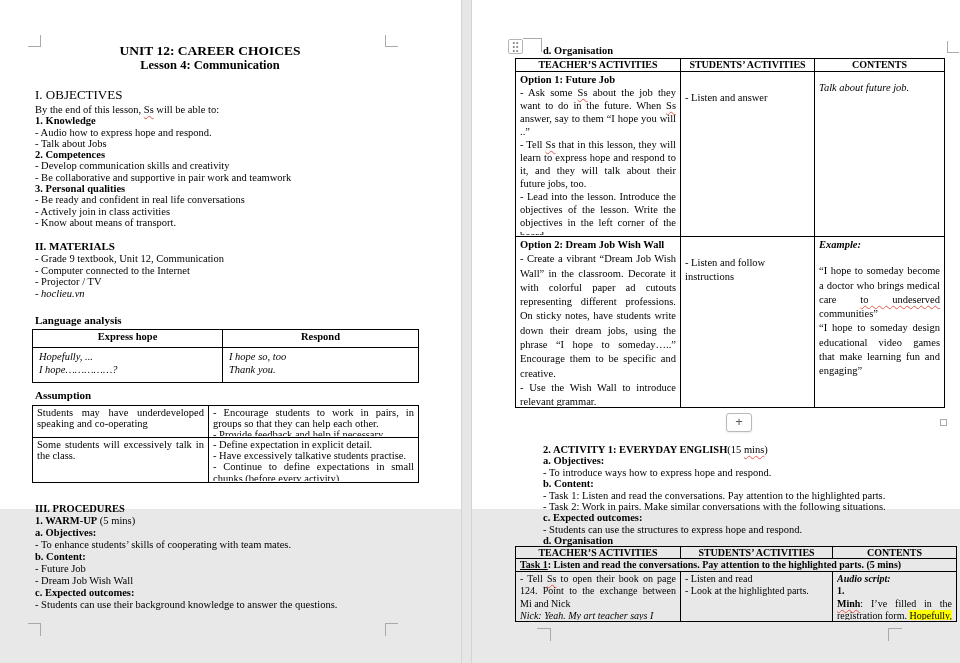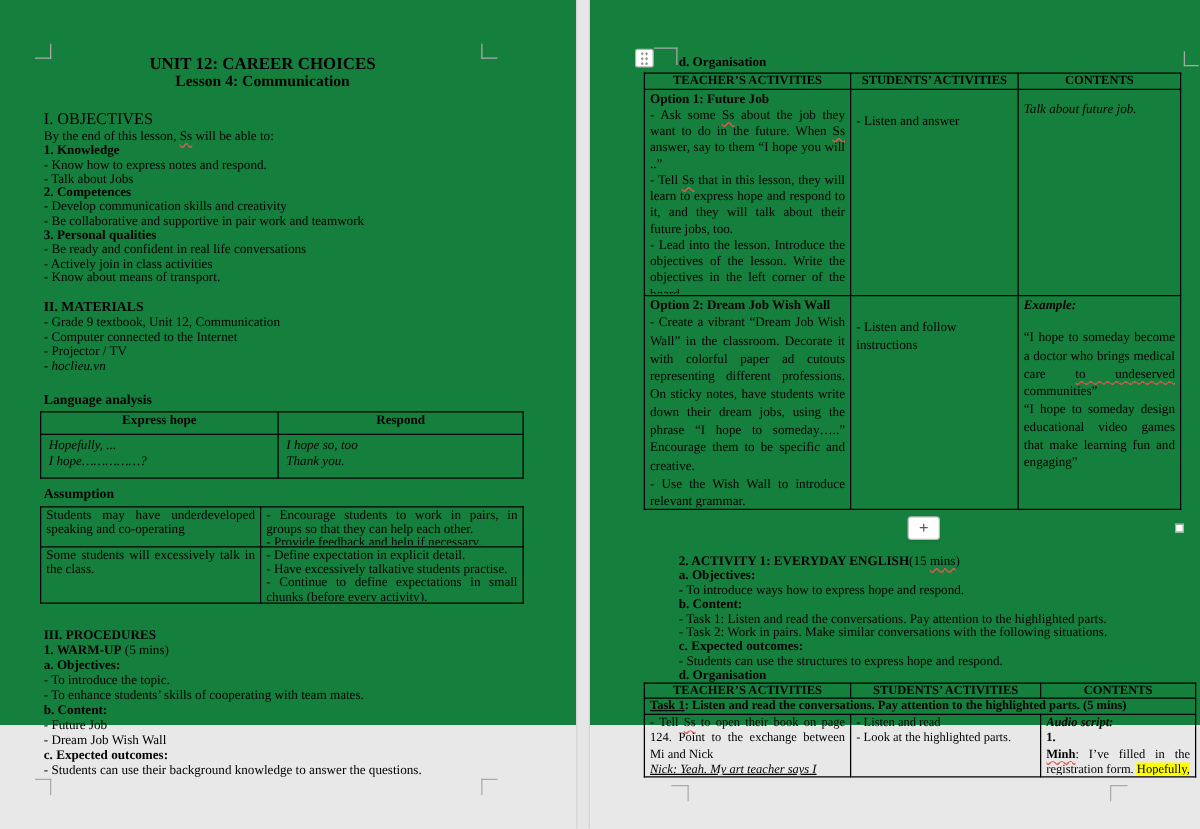--- a/index.html
+++ b/index.html
@@ -1,18 +1,18 @@
 <!DOCTYPE html>
 <html style="--hl: #ffff00; --sq: #e2574c;"><head>
 <meta charset="utf-8">
 <style>
   html,body{margin:0;padding:0}
   body{width:960px;height:663px;overflow:hidden;background:#e8e8e8;
        font-family:"Liberation Serif",serif;color:#000;position:relative}
-  .page{position:absolute;top:0;height:580px;background:#15803d}
+  .page{position:absolute;top:0;height:509px;background:#ffffff}
   #pageL{left:0;width:461px}
   #pageR{left:472px;width:500px}
   .gap{position:absolute;top:0;left:461px;width:11px;height:663px;background:#e6e6e6;
        border-left:1px solid #d4d4d4;border-right:1px solid #d4d4d4;box-sizing:border-box}
   .abs{position:absolute}
   
   .mk{position:absolute;box-sizing:border-box}
   .mk.tl{border-right:1px solid #a9a9a9;border-bottom:1px solid #a9a9a9}
   .mk.tr{border-left:1px solid #a9a9a9;border-bottom:1px solid #a9a9a9}
   .mk.bl{border-right:1px solid #a9a9a9;border-top:1px solid #a9a9a9}
@@ -76,21 +76,21 @@
 
   <div class="abs tcenter" style="left:35px;top:44px;width:350px">
     <div class="t1">UNIT 12: CAREER CHOICES</div>
     <div class="t2">Lesson 4: Communication</div>
   </div>
 
   <div class="abs h1" style="left:35px;top:87px">I. OBJECTIVES</div>
   <div class="abs fs105 lh113" style="left:35px;top:104px;width:350px">
       <div class="ln"><span>By the end of this lesson, </span><span class="sq">Ss</span><span> will be able to:</span></div>
       <div class="ln"><span class="b">1. Knowledge</span></div>
-      <div class="ln">- Know how to express notes and respond.</div>
+      <div class="ln">- Audio how to express hope and respond.</div>
       <div class="ln">- Talk about Jobs</div>
       <div class="ln"><span class="b">2. Competences</span></div>
       <div class="ln">- Develop communication skills and creativity</div>
       <div class="ln">- Be collaborative and supportive in pair work and teamwork</div>
       <div class="ln"><span class="b">3. Personal qualities</span></div>
       <div class="ln">- Be ready and confident in real life conversations</div>
       <div class="ln">- Actively join in class activities</div>
       <div class="ln">- Know about means of transport.</div>
     </div>
 
@@ -166,21 +166,20 @@
             </div>
           </td>
     </tr>
   </tbody>
     </table>
 
   <div class="abs fs105 lh12" style="left:35px;top:503px;width:360px">
       <div class="ln"><span class="b">III. PROCEDURES</span></div>
       <div class="ln"><span class="b">1. WARM-UP</span><span> (5 mins)</span></div>
       <div class="ln"><span class="b">a. Objectives:</span></div>
-      <div class="ln">- To introduce the topic.</div>
       <div class="ln">- To enhance students’ skills of cooperating with team mates.</div>
       <div class="ln"><span class="b">b. Content:</span></div>
       <div class="ln">- Future Job</div>
       <div class="ln">- Dream Job Wish Wall</div>
       <div class="ln"><span class="b">c. Expected outcomes:</span></div>
       <div class="ln">- Students can use their background knowledge to answer the questions.</div>
     </div>
 </div>
 
 <div class="gap"></div>

